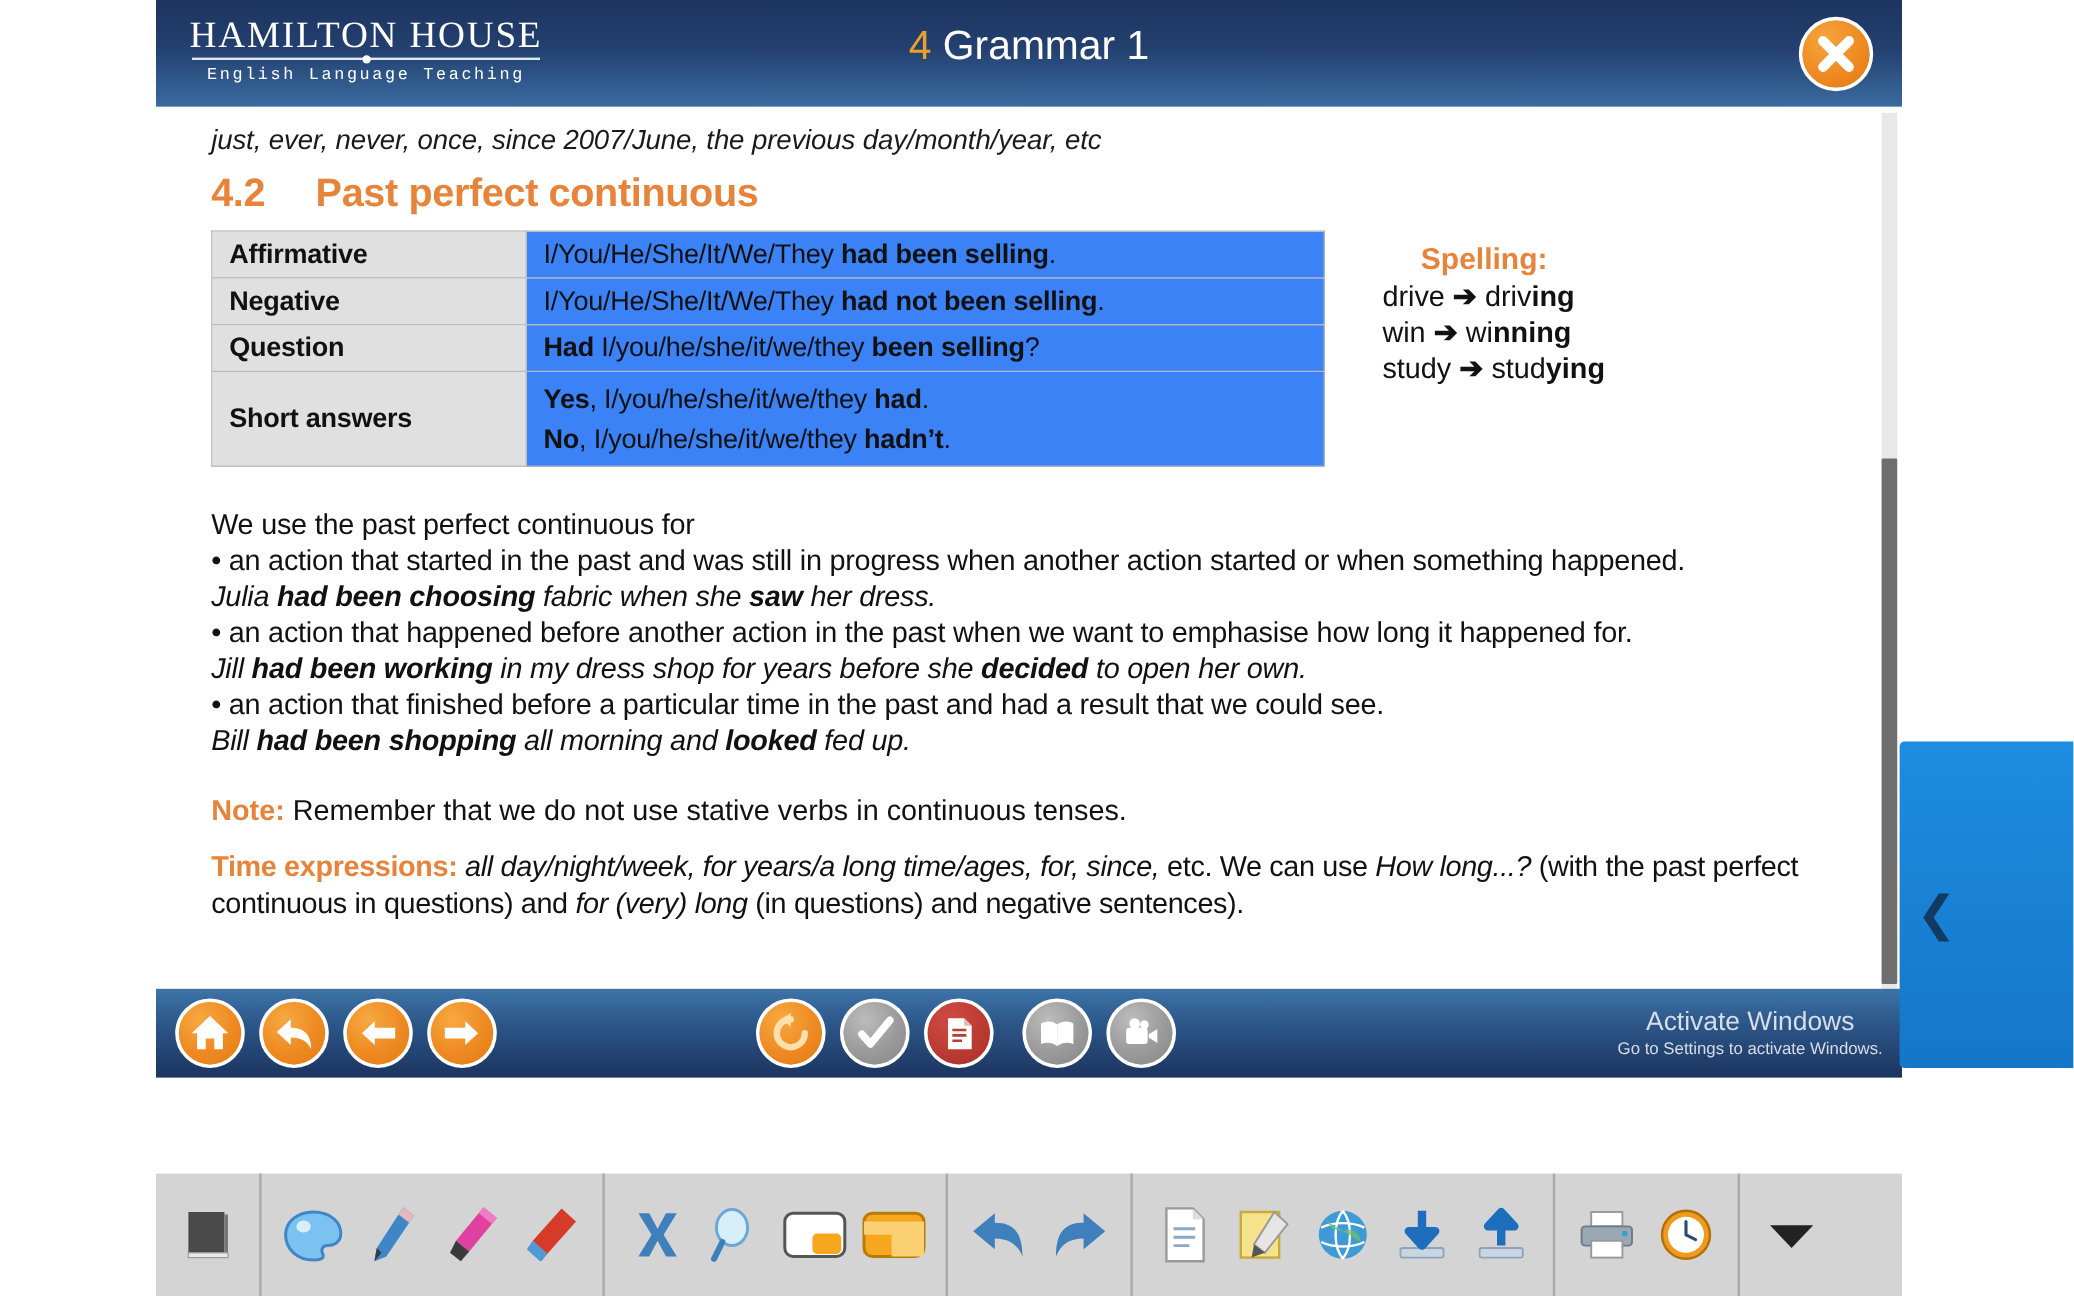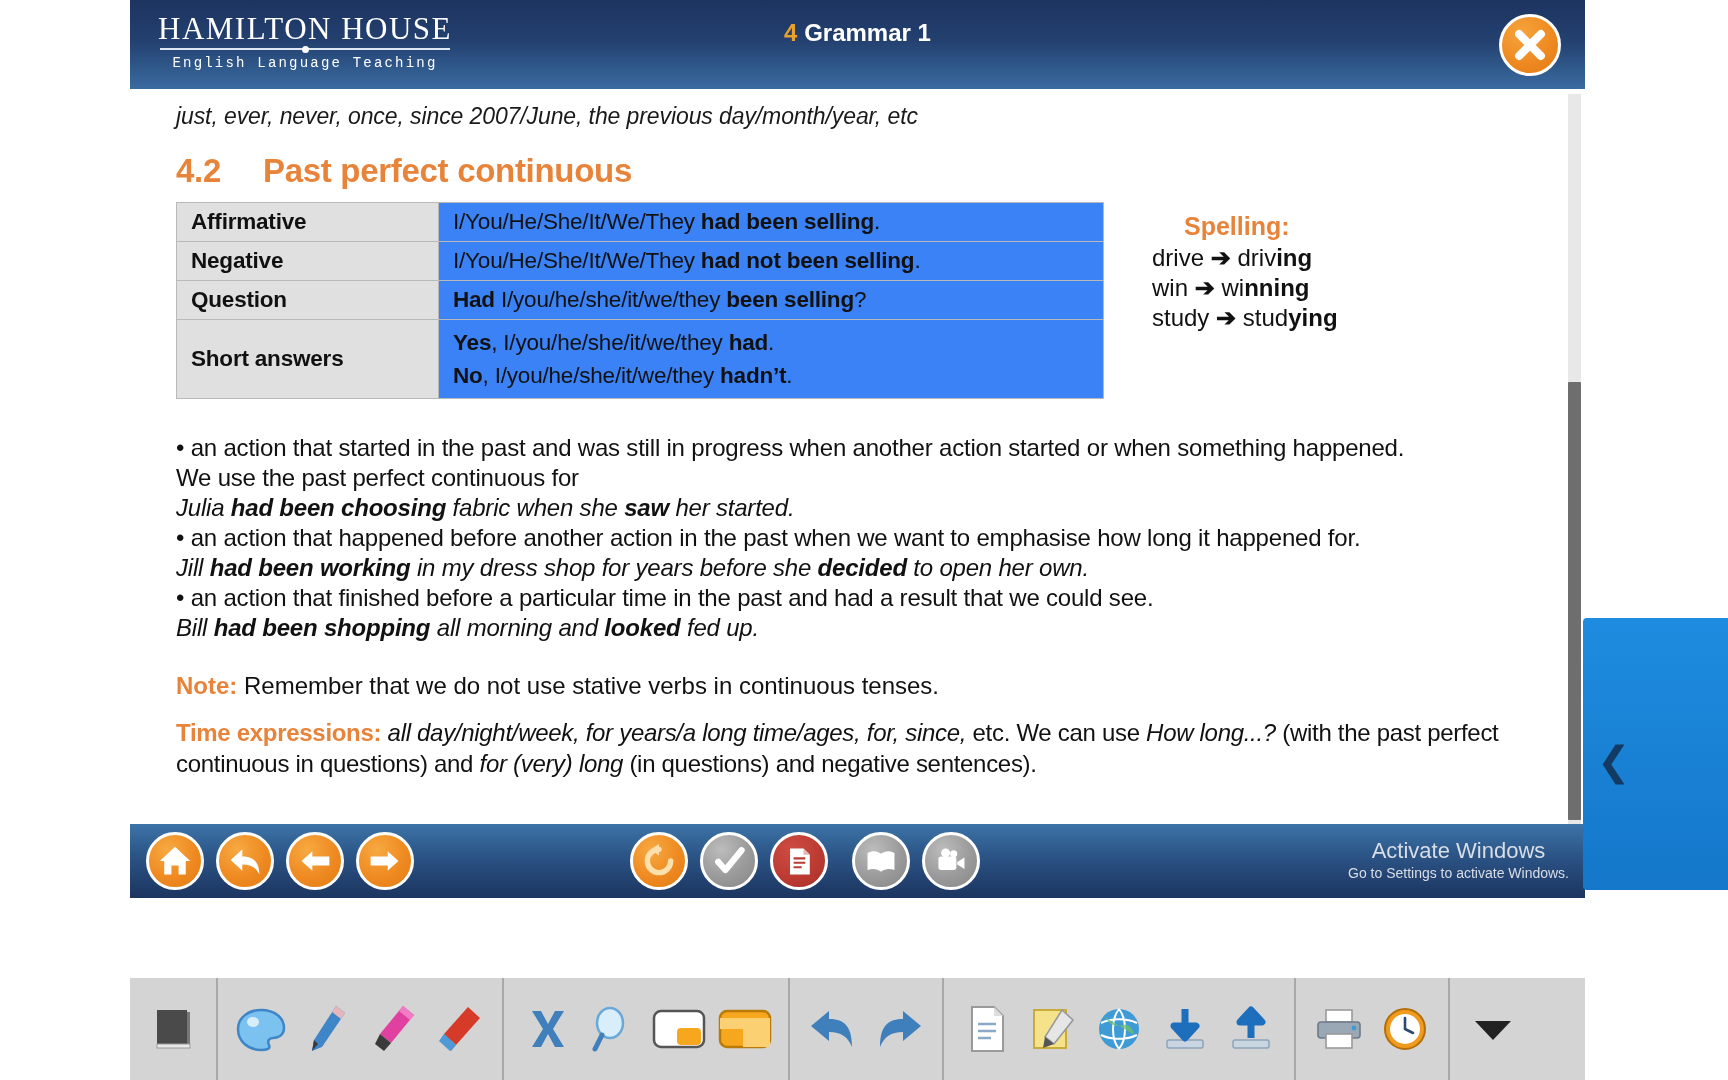--- a/index.html
+++ b/index.html
@@ -35,40 +35,40 @@
   .logo-rule::after {
     content: ""; position: absolute; left: 50%; top: -1px; width: 7px; height: 7px;
     margin-left: -3.5px; border-radius: 50%; background: #ffffff;
   }
   .logo-sub {
     font-family: Liberation Mono, monospace; font-size: 14px; letter-spacing: 2.2px;
     line-height: 20px; white-space: nowrap;
   }
   .header-title {
     position: absolute; left: 0; right: 0; top: 19px; text-align: center;
-    font-size: 24px; font-weight: bold; color: #ffffff;
+    font-size: 34px; font-weight: normal; color: #ffffff;
     letter-spacing: 0px; white-space: nowrap;
   }
   .header-title .num { color: #eaa02c; }
   .close-btn {
     position: absolute; right: 24px; top: 14px; width: 62px; height: 62px;
     border-radius: 50%;
     background: radial-gradient(circle at 35% 28%, #f6a43c 0%, #ef8a22 55%, #e07a12 100%);
     border: 3px solid #ffffff; cursor: pointer;
   }
   .close-btn svg { display: block; width: 100%; height: 100%; }
 
   
   .page-body {
     position: relative; height: 735px; width: 100%;
     background: #ffffff; padding: 14px 40px 0 46px; overflow: hidden;
   }
   .sub-head {
     font-size: 23px; font-style: italic; color: #1a1a1a;
-    letter-spacing: -0.1px; margin-bottom: 22px;
+    letter-spacing: -0.1px; margin-bottom: 12px;
   }
   .section-title {
     color: #e8833a; font-size: 33px; font-weight: bold; margin-bottom: 12px;
     letter-spacing: -0.3px;
   }
   .section-title .num { margin-right: 42px; }
 
   .grammar-row { display: flex; align-items: flex-start; }
 
   table.forms {
@@ -217,23 +217,23 @@
 
         <div class="spelling">
           <div class="spelling-title">Spelling:</div>
           <div class="spelling-item"><span>drive</span> <span class="arrow">➔</span> <span>driv</span><b>ing</b></div>
           <div class="spelling-item"><span>win</span> <span class="arrow">➔</span> <span>wi</span><b>nning</b></div>
           <div class="spelling-item"><span>study</span> <span class="arrow">➔</span> <span>stud</span><b>ying</b></div>
         </div>
       </div>
 
       <div class="explain">
+        <p>We use the past perfect continuous for</p>
         <p>• an action that started in the past and was still in progress when another action started or when something happened.</p>
-        <p>We use the past perfect continuous for</p>
-        <p class="ex"><span>Julia </span><b>had been choosing</b><span> fabric when she </span><b>saw</b><span> her started.</span></p>
+        <p class="ex"><span>Julia </span><b>had been choosing</b><span> fabric when she </span><b>saw</b><span> her dress.</span></p>
         <p>• an action that happened before another action in the past when we want to emphasise how long it happened for.</p>
         <p class="ex"><span>Jill </span><b>had been working</b><span> in my dress shop for years before she </span><b>decided</b><span> to open her own.</span></p>
         <p>• an action that finished before a particular time in the past and had a result that we could see.</p>
         <p class="ex"><span>Bill </span><b>had been shopping</b><span> all morning and </span><b>looked</b><span> fed up.</span></p>
       </div>
 
       <div class="note">
         <span class="lead">Note:</span><span> Remember that we do not use stative verbs in continuous tenses.</span>
       </div>
 

